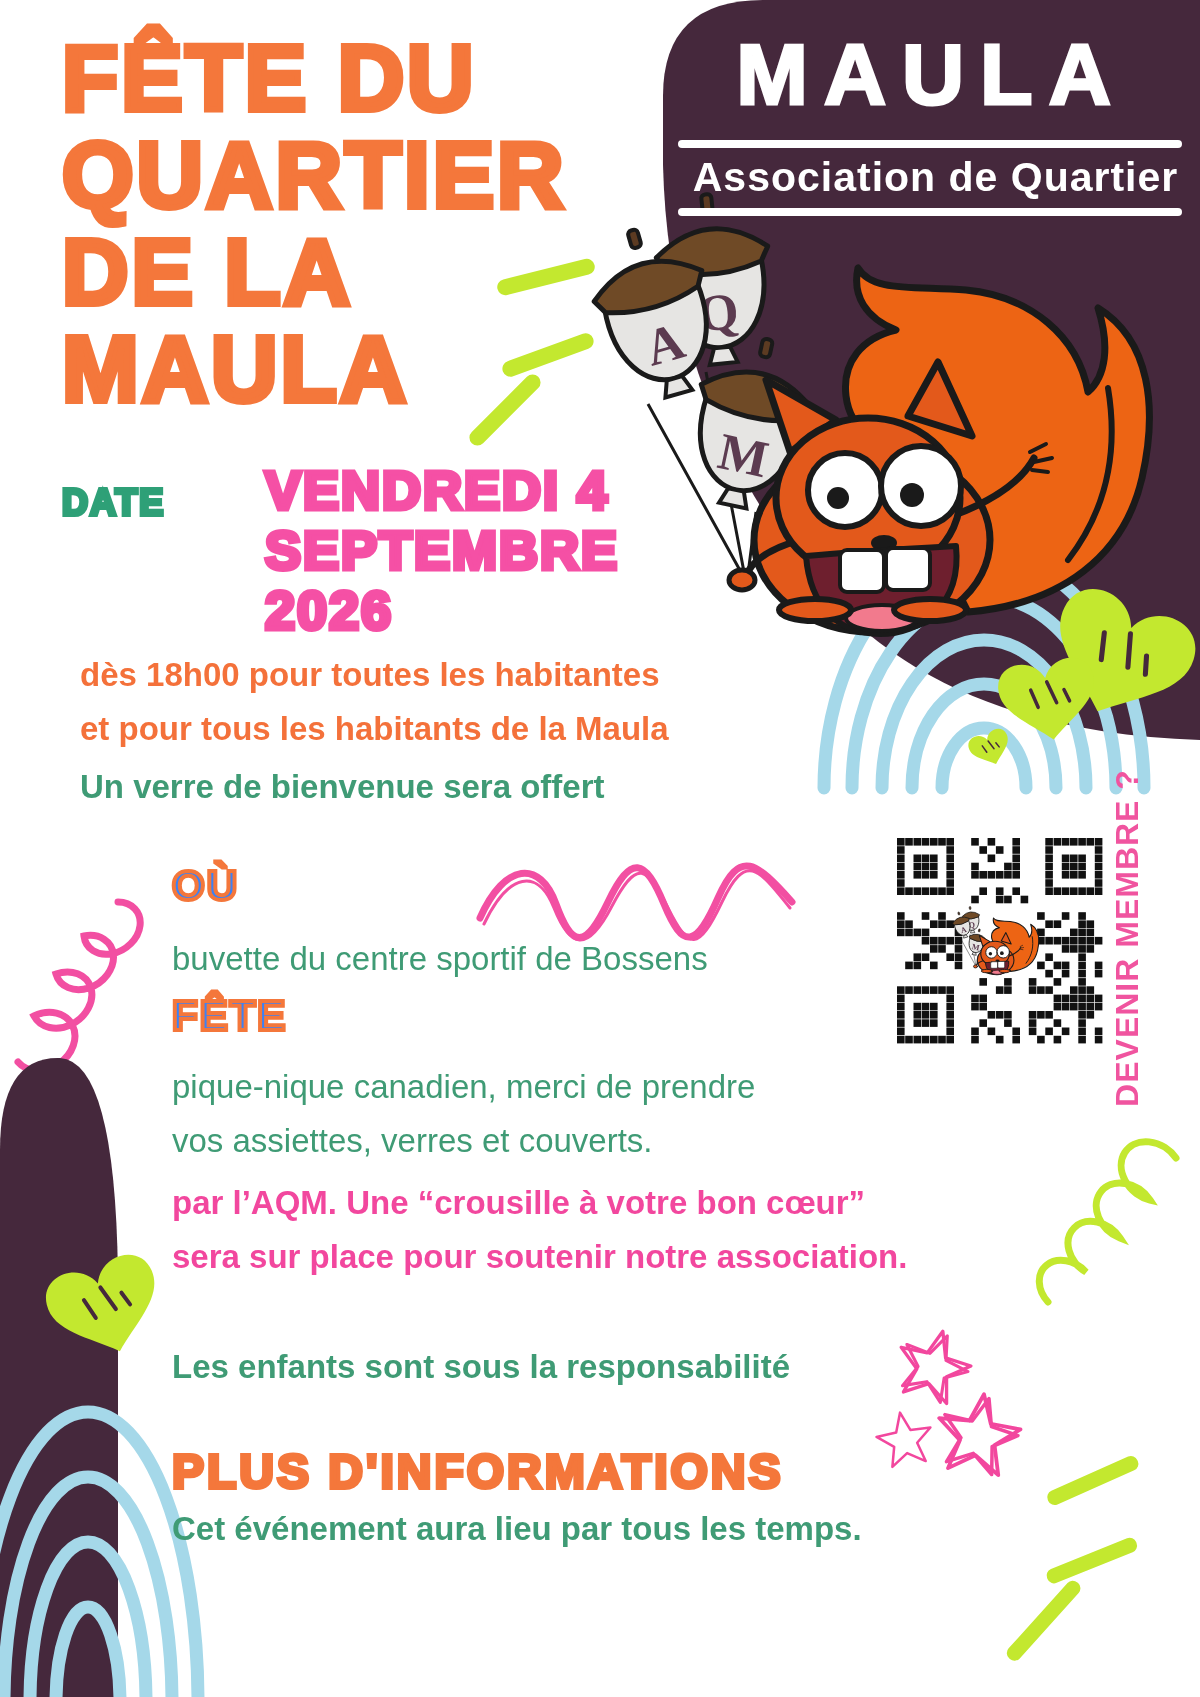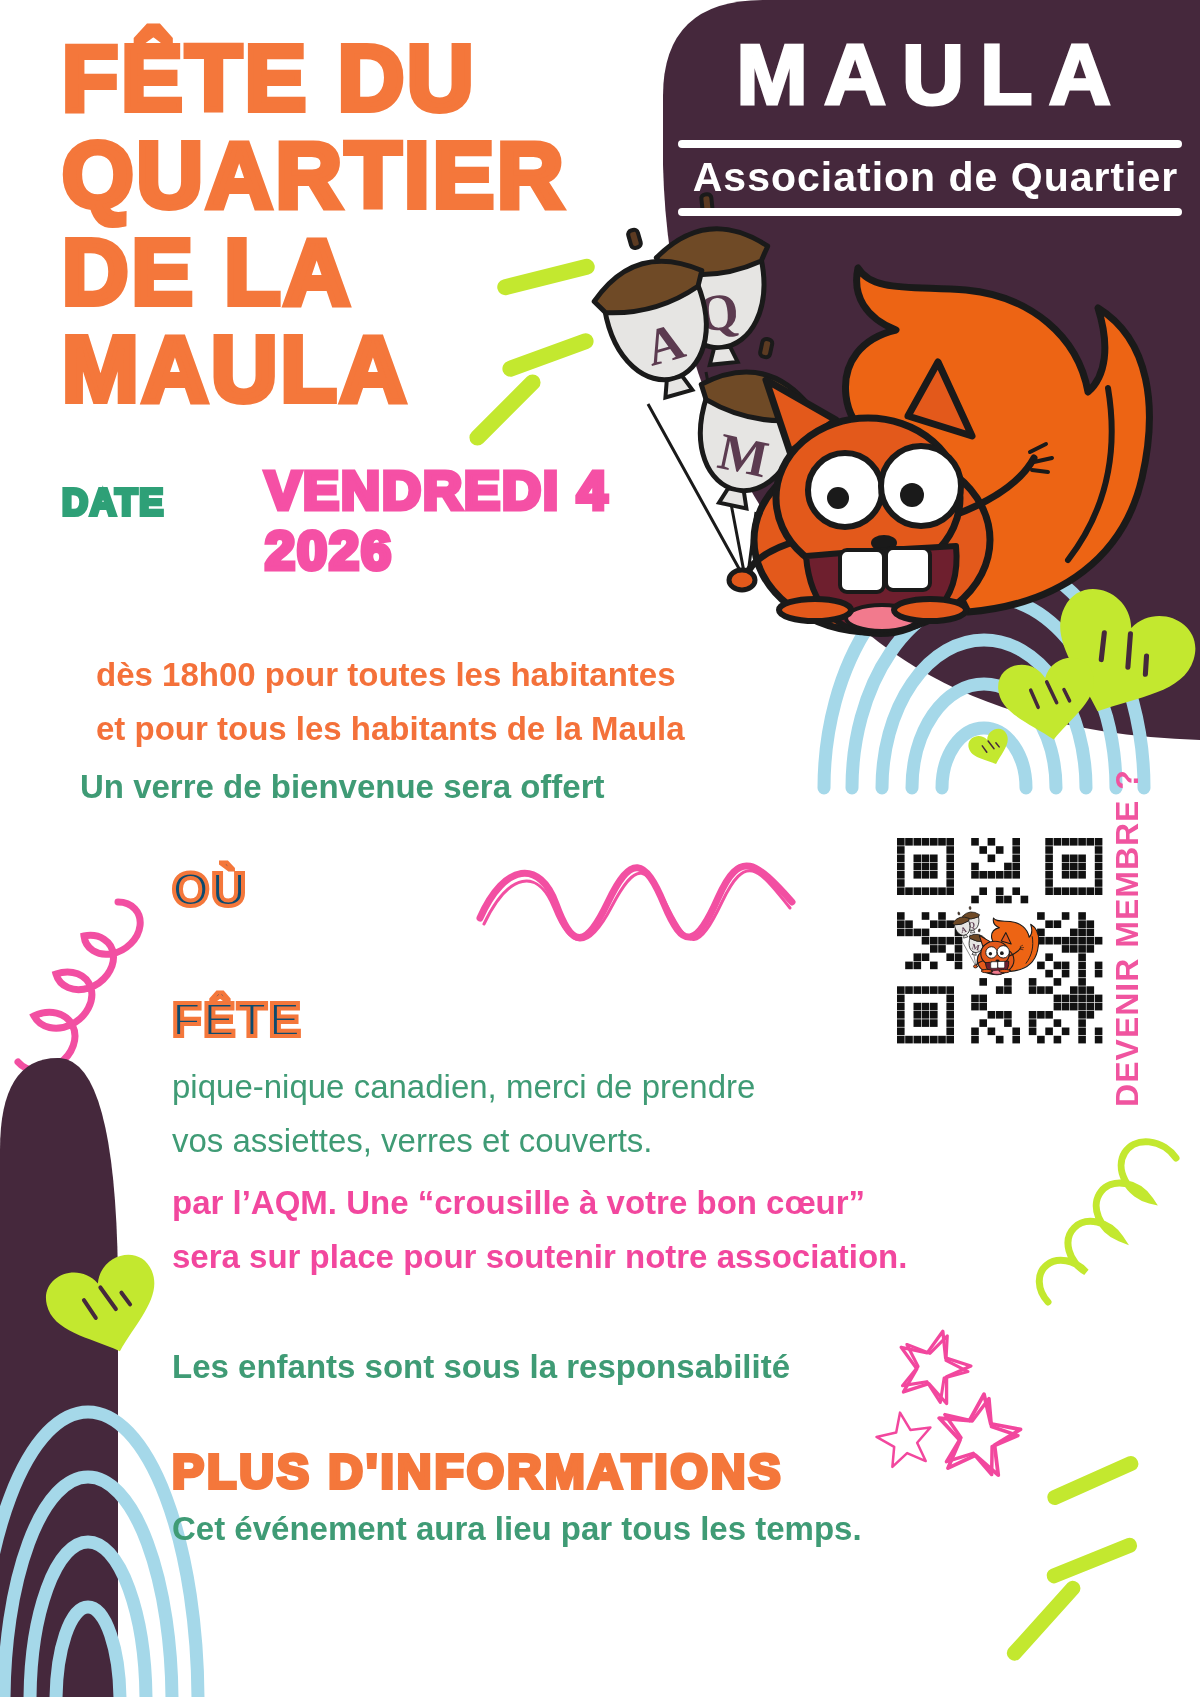--- a/index.html
+++ b/index.html
@@ -31,26 +31,26 @@
     letter-spacing:16px;
     -webkit-text-stroke:3px #ffffff;
   }
   .logo-rule{left:678px;width:504px;height:8px;border-radius:4px;background:#ffffff;}
   .logo-sub{
     left:663px;top:152px;width:545px;text-align:center;
     color:#ffffff;font-size:41px;line-height:50px;font-weight:bold;letter-spacing:1px;
   }
   .date-label{left:62px;top:482px;font-size:36px;color:#2EA077;-webkit-text-stroke:4px #2EA077;}
   .date-lines{left:265px;top:460px;font-size:54px;line-height:60px;color:#F550A5;-webkit-text-stroke:5px #F550A5;font-weight:bold;letter-spacing:2px;}
-  .h-bubble{font-size:48px;color:#0c4a6e;-webkit-text-stroke:4px #F4773B;}
+  .h-bubble{font-size:42px;color:#3b82f6;-webkit-text-stroke:4px #F4773B;}
   .plus-bubble{font-size:48px;color:#F4773B;-webkit-text-stroke:4px #F4773B;letter-spacing:3px;}
 
   .body-line{font-size:33px;line-height:54px;white-space:nowrap;}
   .green{color:#3F9B75;}
-  .orange{color:#F4713A;margin-left:16px;}
+  .orange{color:#F4713A;}
   .pink{color:#F2479E;}
   .bold{font-weight:bold;}
 
   .devenir{
     left:1104px;top:812px;width:46px;height:252px;
   }
   .devenir span{
     position:absolute;left:50%;top:50%;
     transform:translate(-50%,-50%) rotate(-90deg);
     white-space:nowrap;
@@ -426,33 +426,35 @@
   </div>
 
   <div class="abs logo-name">MAULA</div>
   <div class="abs logo-rule" style="top:140px;"></div>
   <div class="abs logo-sub">Association de Quartier</div>
   <div class="abs logo-rule" style="top:208px;"></div>
 
   <div class="abs bubble date-label">DATE</div>
   <div class="abs date-lines">
     <div>VENDREDI 4</div>
+    <div>SEPTEMBRE</div>
     <div>2026</div>
   </div>
 
   <div class="abs" style="left:80px;top:648px;">
     <div class="body-line orange bold">dès 18h00 pour toutes les habitantes</div>
     <div class="body-line orange bold">et pour tous les habitants de la Maula</div>
   </div>
 
   <div class="abs" style="left:80px;top:760px;font-weight:bold;">
     <div class="body-line green">Un verre de bienvenue sera offert</div>
   </div>
 
   <div class="abs bubble h-bubble" style="left:172px;top:862px;">OÙ</div>
+  <div class="abs body-line green" style="left:172px;top:932px;">buvette du centre sportif de Bossens</div>
 
   <div class="abs bubble h-bubble" style="left:172px;top:992px;">FÊTE</div>
   <div class="abs" style="left:172px;top:1060px;">
     <div class="body-line green">pique-nique canadien, merci de prendre</div>
     <div class="body-line green">vos assiettes, verres et couverts.</div>
   </div>
 
   <div class="abs" style="left:172px;top:1176px;">
     <div class="body-line pink bold">par l’AQM. Une “crousille à votre bon cœur”</div>
     <div class="body-line pink bold">sera sur place pour soutenir notre association.</div>

